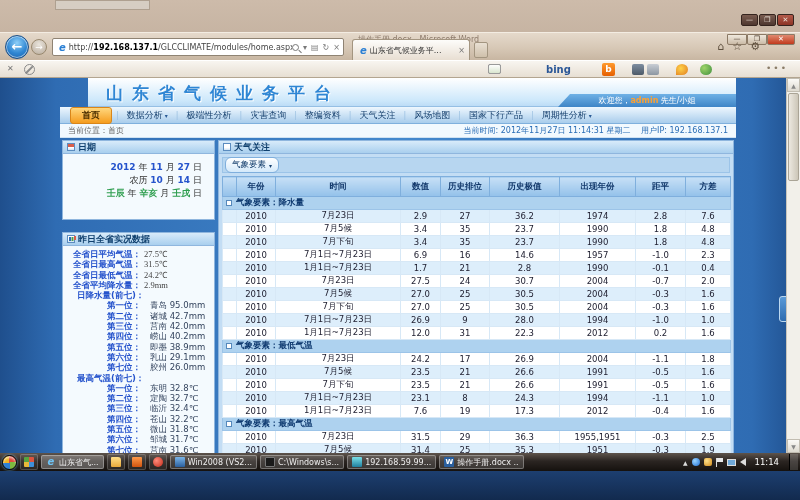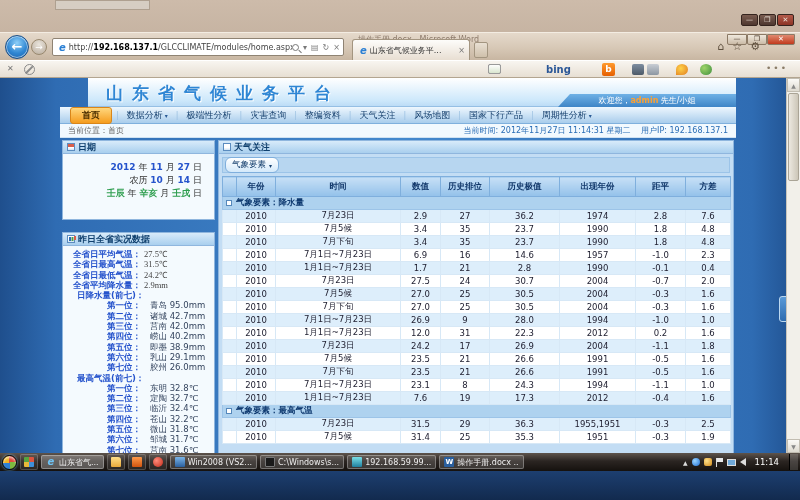--- a/index.html
+++ b/index.html
@@ -474,20 +474,23 @@
                   <td></td>
                   <td>2010</td>
                   <td>1月1日~7月23日</td>
                   <td>12.0</td>
                   <td>31</td>
                   <td>22.3</td>
                   <td>2012</td>
                   <td>0.2</td>
                   <td>1.6</td>
                 </tr>
+                <tr class="grp">
+                  <td colspan="9"><span class="gchk"></span>气象要素：最低气温</td>
+                </tr>
                 <tr class="data">
                   <td></td>
                   <td>2010</td>
                   <td>7月23日</td>
                   <td>24.2</td>
                   <td>17</td>
                   <td>26.9</td>
                   <td>2004</td>
                   <td>-1.1</td>
                   <td>1.8</td>

